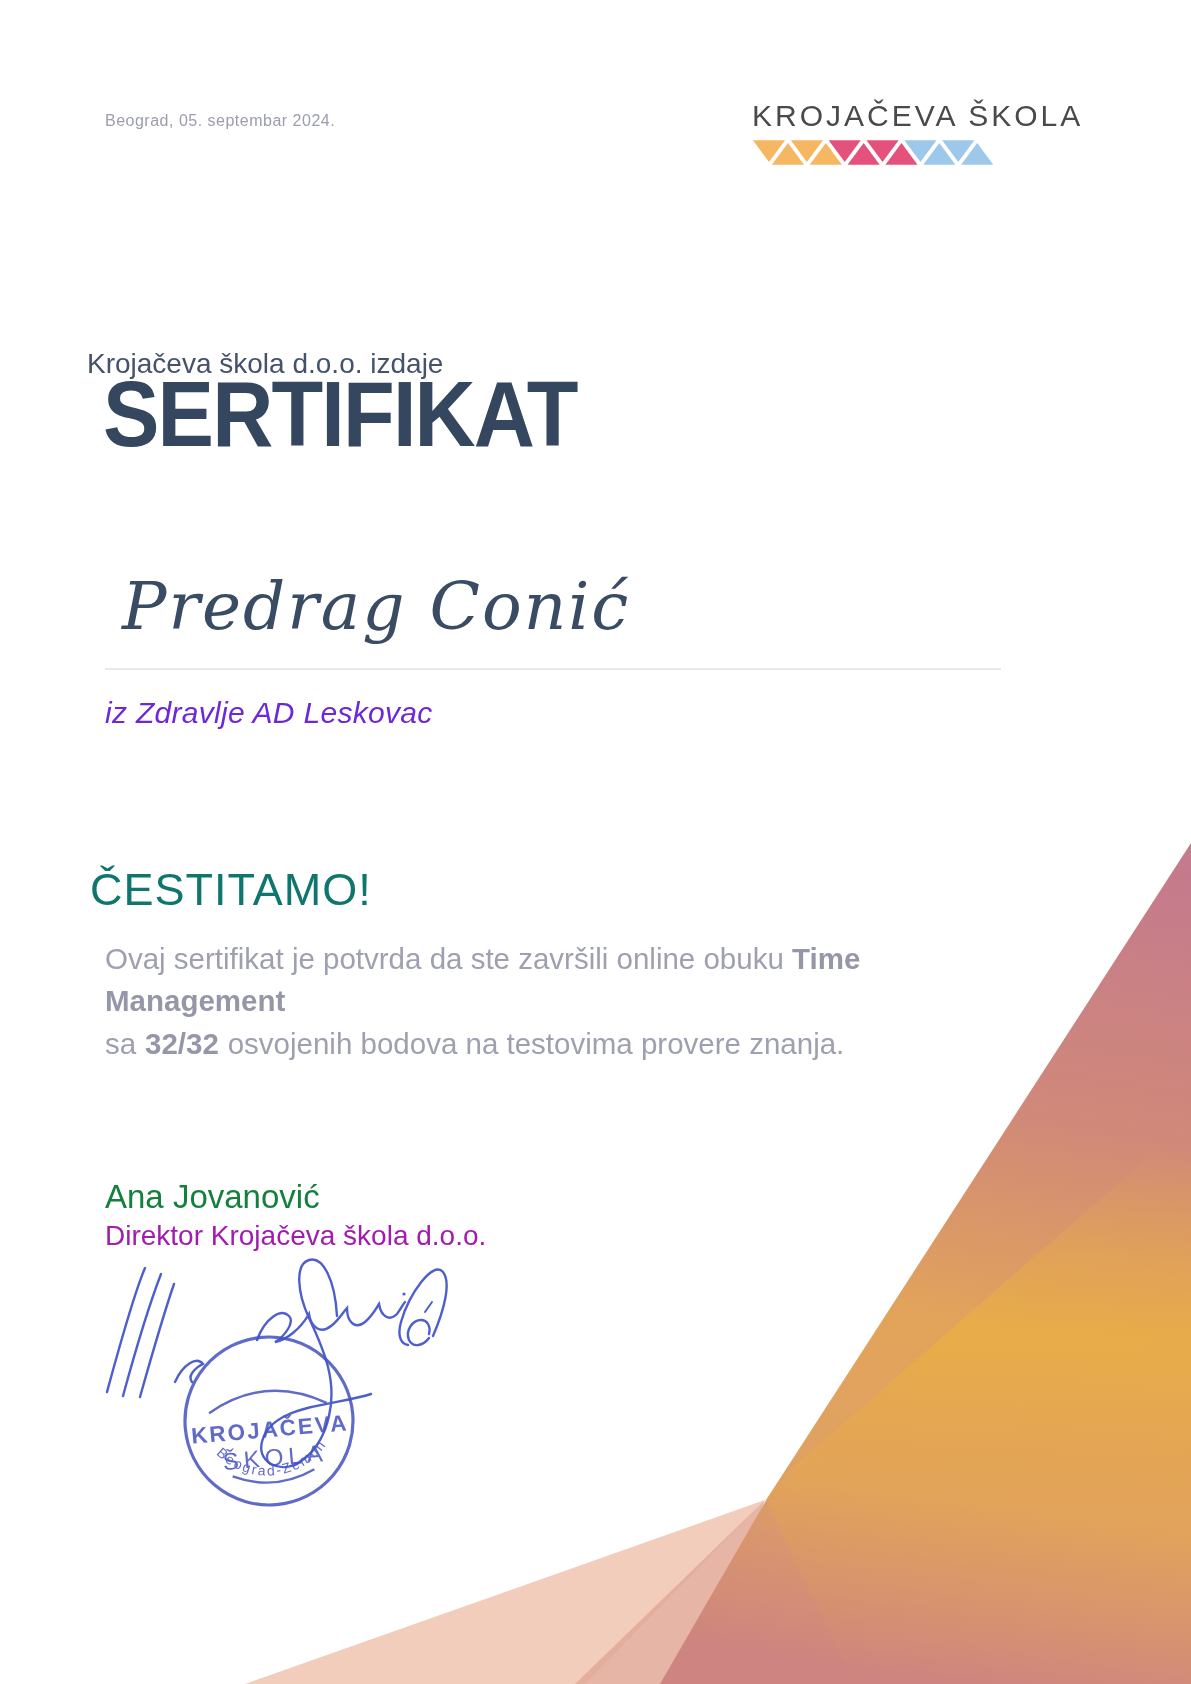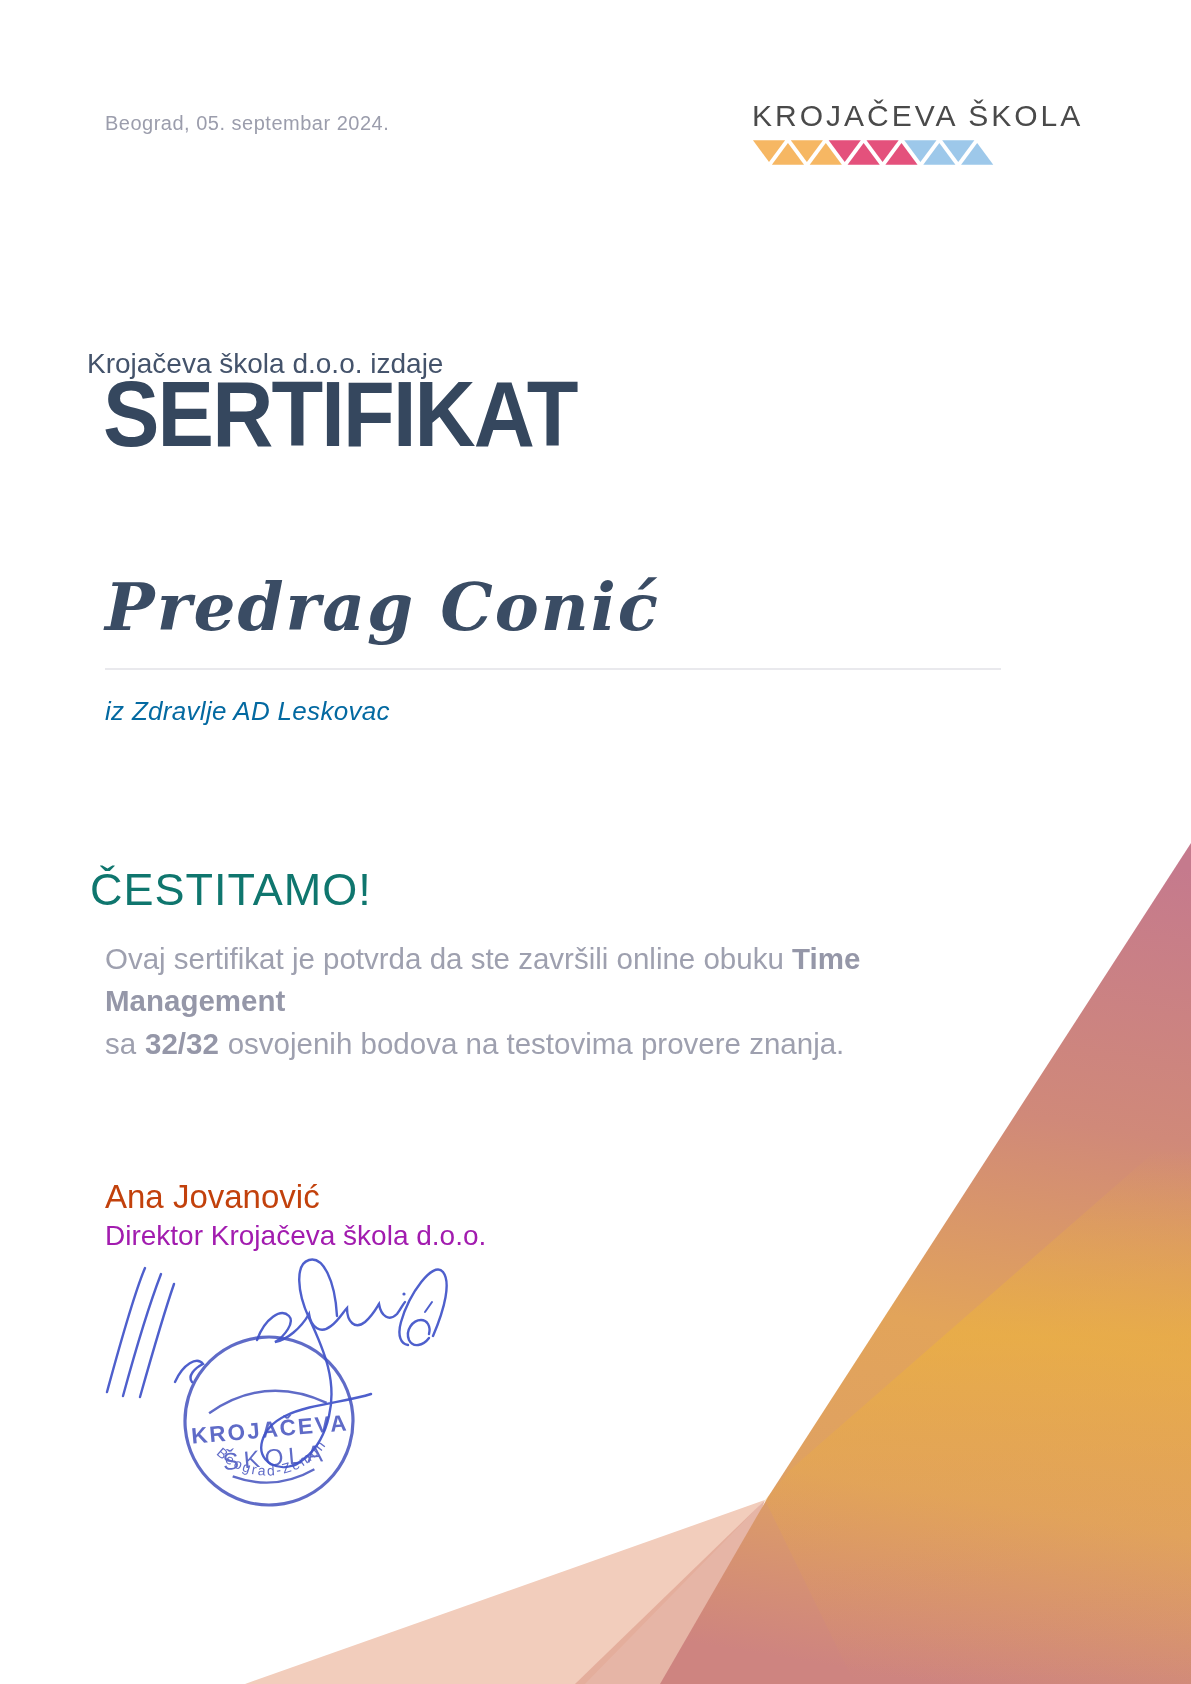--- a/index.html
+++ b/index.html
@@ -4,44 +4,44 @@
 <style>
   html,body{margin:0;padding:0;}
   body{
     width:1191px;height:1684px;position:relative;background:#ffffff;
     font-family:"Liberation Sans", sans-serif;overflow:hidden;
   }
   .abs{position:absolute;}
   #bg-shapes{position:absolute;left:0;top:0;width:1191px;height:1684px;z-index:0;}
   .content{position:relative;z-index:1;}
 
-  .date{left:105px;top:112px;font-size:20px;color:#9B9DAC;letter-spacing:.5px;}
+  .date{left:105px;top:112px;font-size:16px;color:#9B9DAC;letter-spacing:.5px;}
   .logo{left:752px;top:74px;width:330px;}
   .logo-name{font-size:30px;color:#4A4A4A;letter-spacing:3px;font-weight:400;white-space:nowrap;margin-top:25px;}
   .logo-strip{margin-top:7px;display:block;}
 
   .issuer{left:87px;top:348px;font-size:28px;color:#44536B;}
   .title{
     left:103px;top:362px;font-size:92px;font-weight:700;color:#35475E;
     letter-spacing:-2px;transform:scaleX(.92);transform-origin:left top;white-space:nowrap;
   }
 
   .recipient-name{
-    left:105px;top:568px;font-size:66px;color:#3A4C64;
-    font-family:"DejaVu Serif", serif;font-style:italic;letter-spacing:2px;white-space:nowrap;font-weight:bold;
+    left:122px;top:568px;font-size:66px;color:#3A4C64;
+    font-family:"DejaVu Serif", serif;font-style:italic;letter-spacing:2px;white-space:nowrap;
   }
   .name-line{left:105px;top:668px;width:896px;height:2px;background:#E9E9ED;}
-  .company{left:105px;top:696px;font-size:26px;font-style:italic;color:#0369a1;font-weight:500;letter-spacing:.3px;}
+  .company{left:105px;top:696px;font-size:30px;font-style:italic;color:#6d28d9;font-weight:500;letter-spacing:.3px;}
 
   .congrats-heading{left:90px;top:864px;font-size:45px;color:#0f766e;font-weight:500;letter-spacing:1px;}
   .congrats-message{left:105px;top:938px;width:910px;font-size:29.5px;color:#9EA0AF;line-height:1.44;}
   .congrats-message strong{font-weight:700;color:#9597A8;}
   .congrats-message .pad{margin:12px .30em;}
 
-  .signatory-name{left:105px;top:1178px;font-size:33px;color:#c2410c;font-weight:500;}
+  .signatory-name{left:105px;top:1178px;font-size:33px;color:#15803d;font-weight:500;}
   .signatory-role{left:105px;top:1220px;font-size:28px;color:#a21caf;}
 
   .stamp-svg{left:180px;top:1332px;opacity:.88;}
   .signature-svg{left:95px;top:1252px;}
 </style>
 </head>
 <body>
 
 <svg id="bg-shapes" viewBox="0 0 1191 1684" aria-hidden="true">
   <defs>

